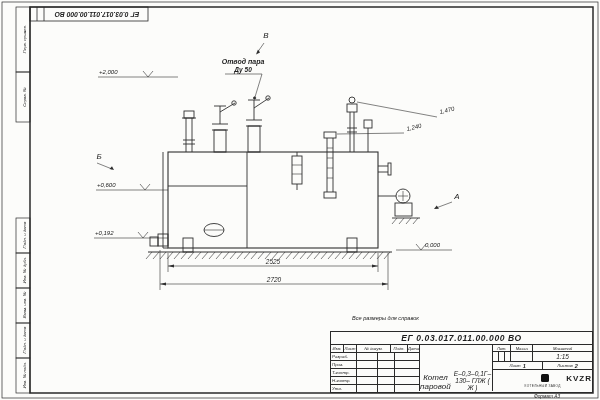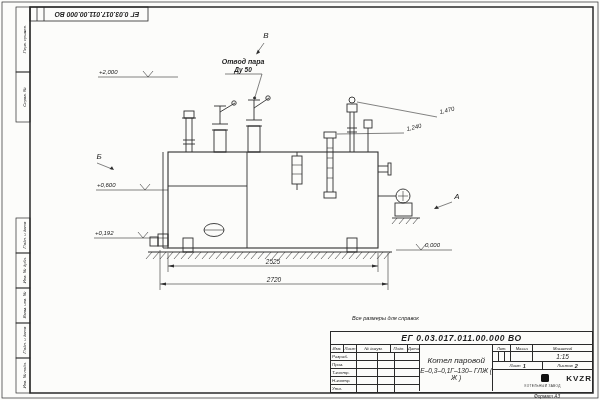--- a/index.html
+++ b/index.html
@@ -17,21 +17,21 @@
   .tb-body{display:flex;height:46px;}
   .tb-left{width:95px;border-right:1px solid #2a2a2a;display:flex;flex-direction:column;}
   .tb-hrow{display:flex;height:8px;border-bottom:1px solid #2a2a2a;}
   .tb-hrow .c{border-right:1px solid #2a2a2a;font-size:4.2px;font-style:italic;text-align:center;line-height:8px;overflow:hidden;}
   .w13{width:13px}.w34{width:34px}.w17{width:17px}.wfl{flex:1;border-right:none!important;}
   .tb-srow{flex:1;display:flex;border-bottom:1px solid #2a2a2a;}
   .tb-srow:last-child{border-bottom:none;}
   .tb-srow .lab{width:26px;border-right:1px solid #2a2a2a;font-size:4.4px;font-style:italic;line-height:7px;padding-left:1px;overflow:hidden;}
   .tb-srow .e{border-right:1px solid #2a2a2a;}
   .tb-srow .e1{width:21px}.tb-srow .e2{width:17px}.tb-srow .e3{flex:1;border-right:none;}
-  .tb-mid{width:100px;border-right:1px solid #2a2a2a;display:flex;flex-direction:column;align-items:center;justify-content:center;gap:2px;text-align:center;}
+  .tb-mid{width:100px;border-right:1px solid #2a2a2a;display:flex;flex-direction:row;align-items:flex-end;justify-content:center;gap:2px;text-align:center;}
   .p1{font-style:italic;font-size:8px;}
   .p2{font-style:italic;font-size:6.6px;}
   .tb-right{flex:1;display:flex;flex-direction:column;}
   .tr-row1{display:flex;height:7px;border-bottom:1px solid #2a2a2a;}
   .tr-row1 div{font-size:4.1px;font-style:italic;text-align:center;line-height:7px;border-right:1px solid #2a2a2a;overflow:hidden;}
   .rl{width:18px}.rm{width:22px}.rs{flex:1;border-right:none!important;}
   .tr-row2{display:flex;height:10px;border-bottom:1px solid #2a2a2a;}
   .lit-cells{width:18px;border-right:1px solid #2a2a2a;display:flex;}
   .lit-cells span{flex:1;border-right:1px solid #2a2a2a;}
   .lit-cells span:last-child{border-right:none;}

